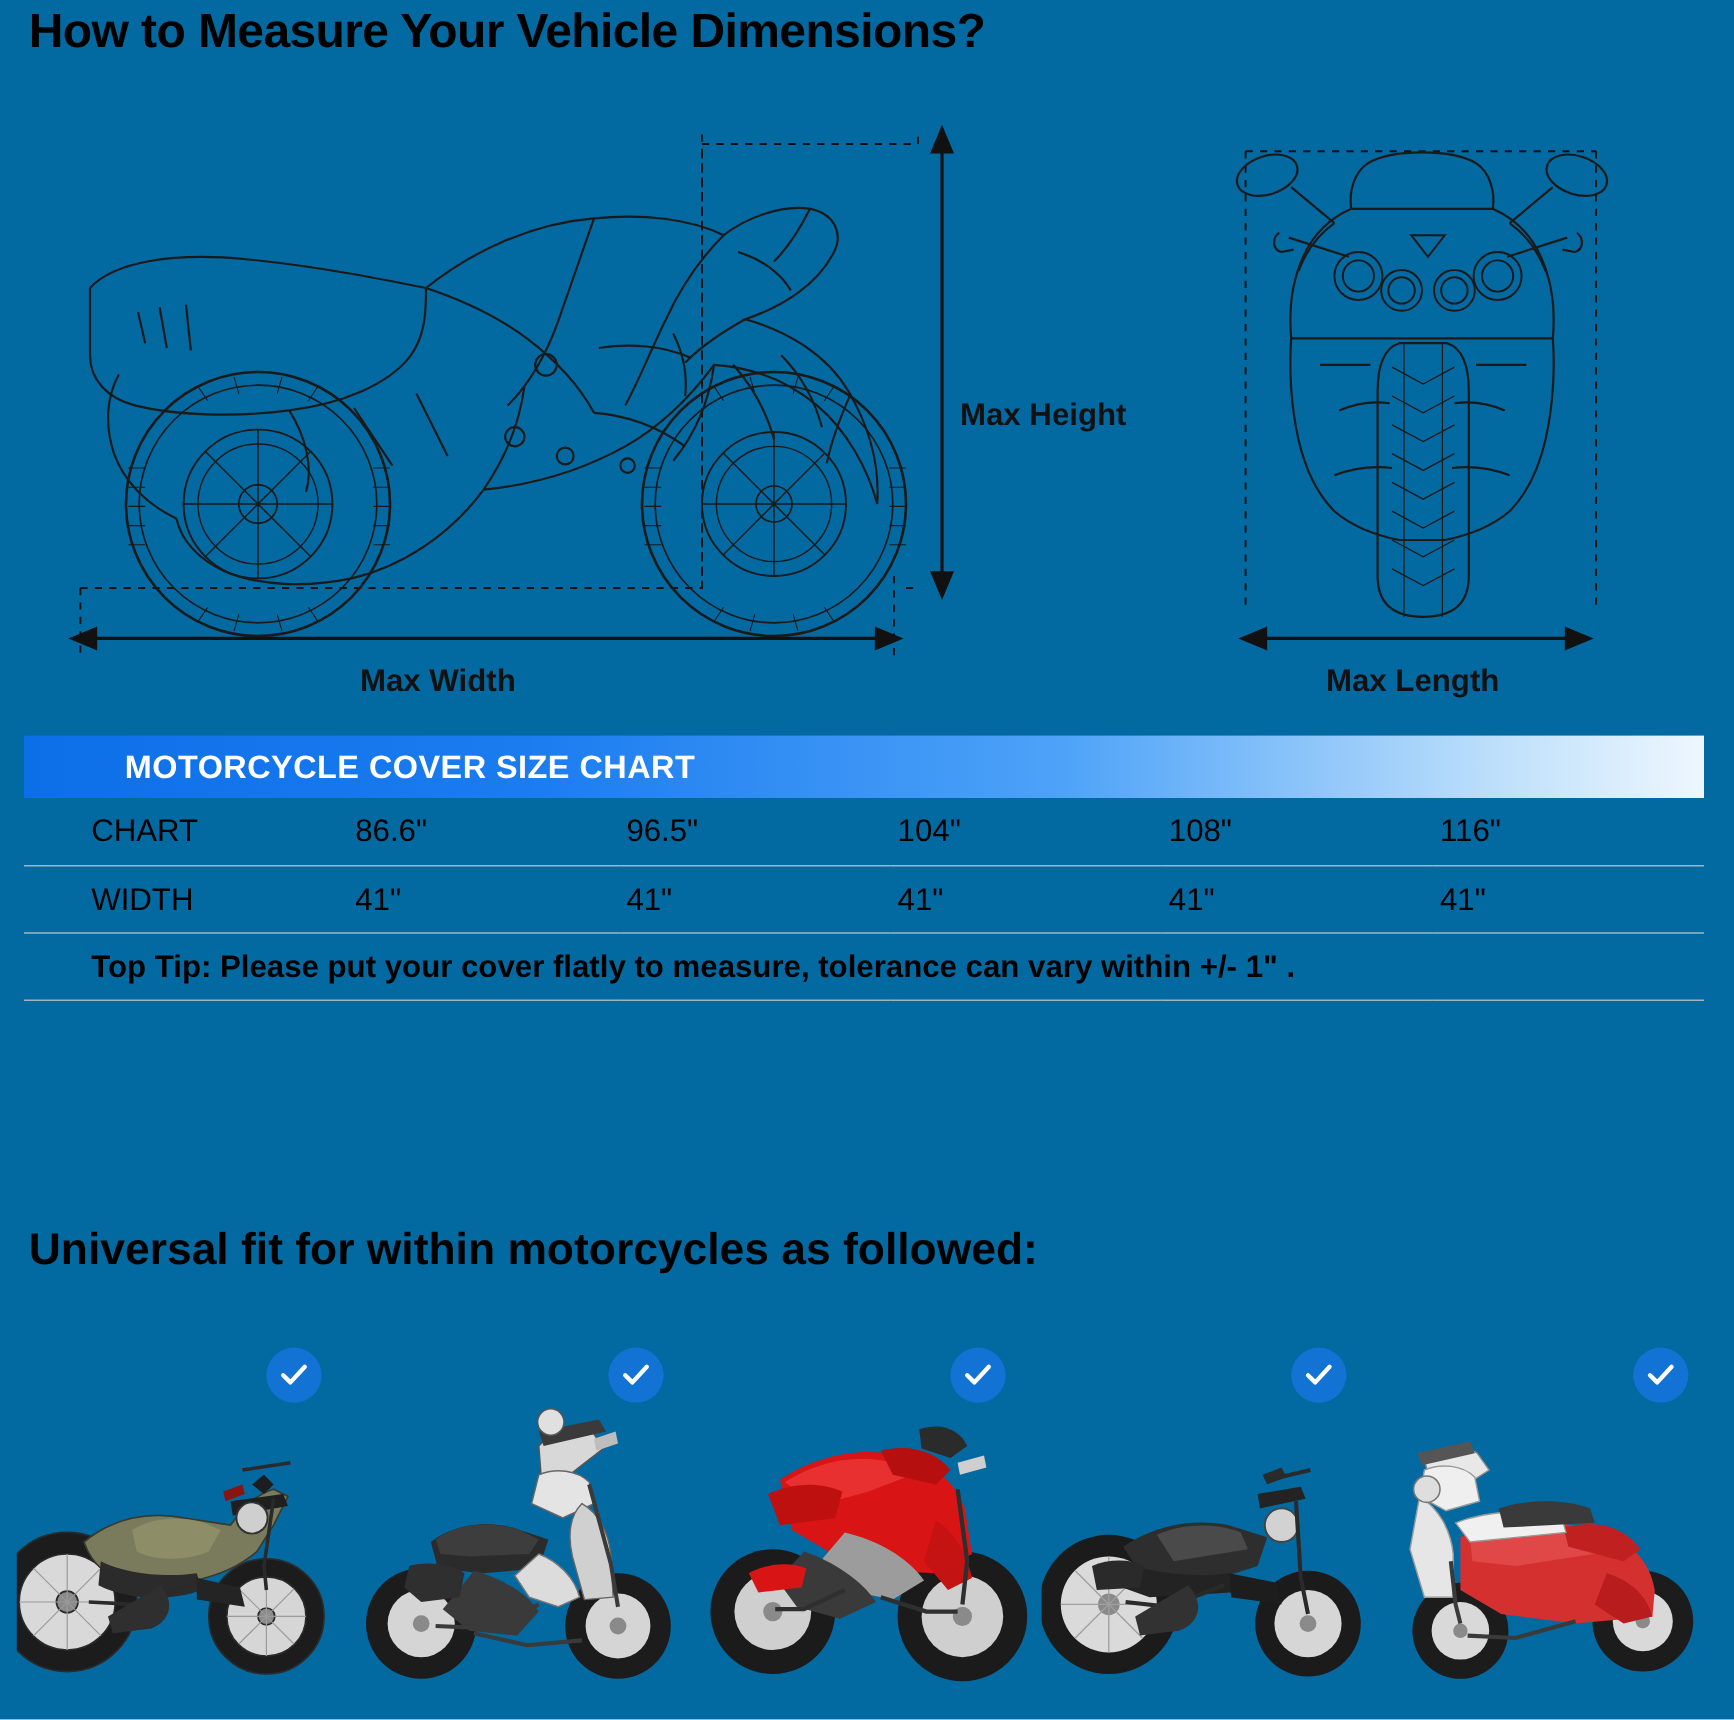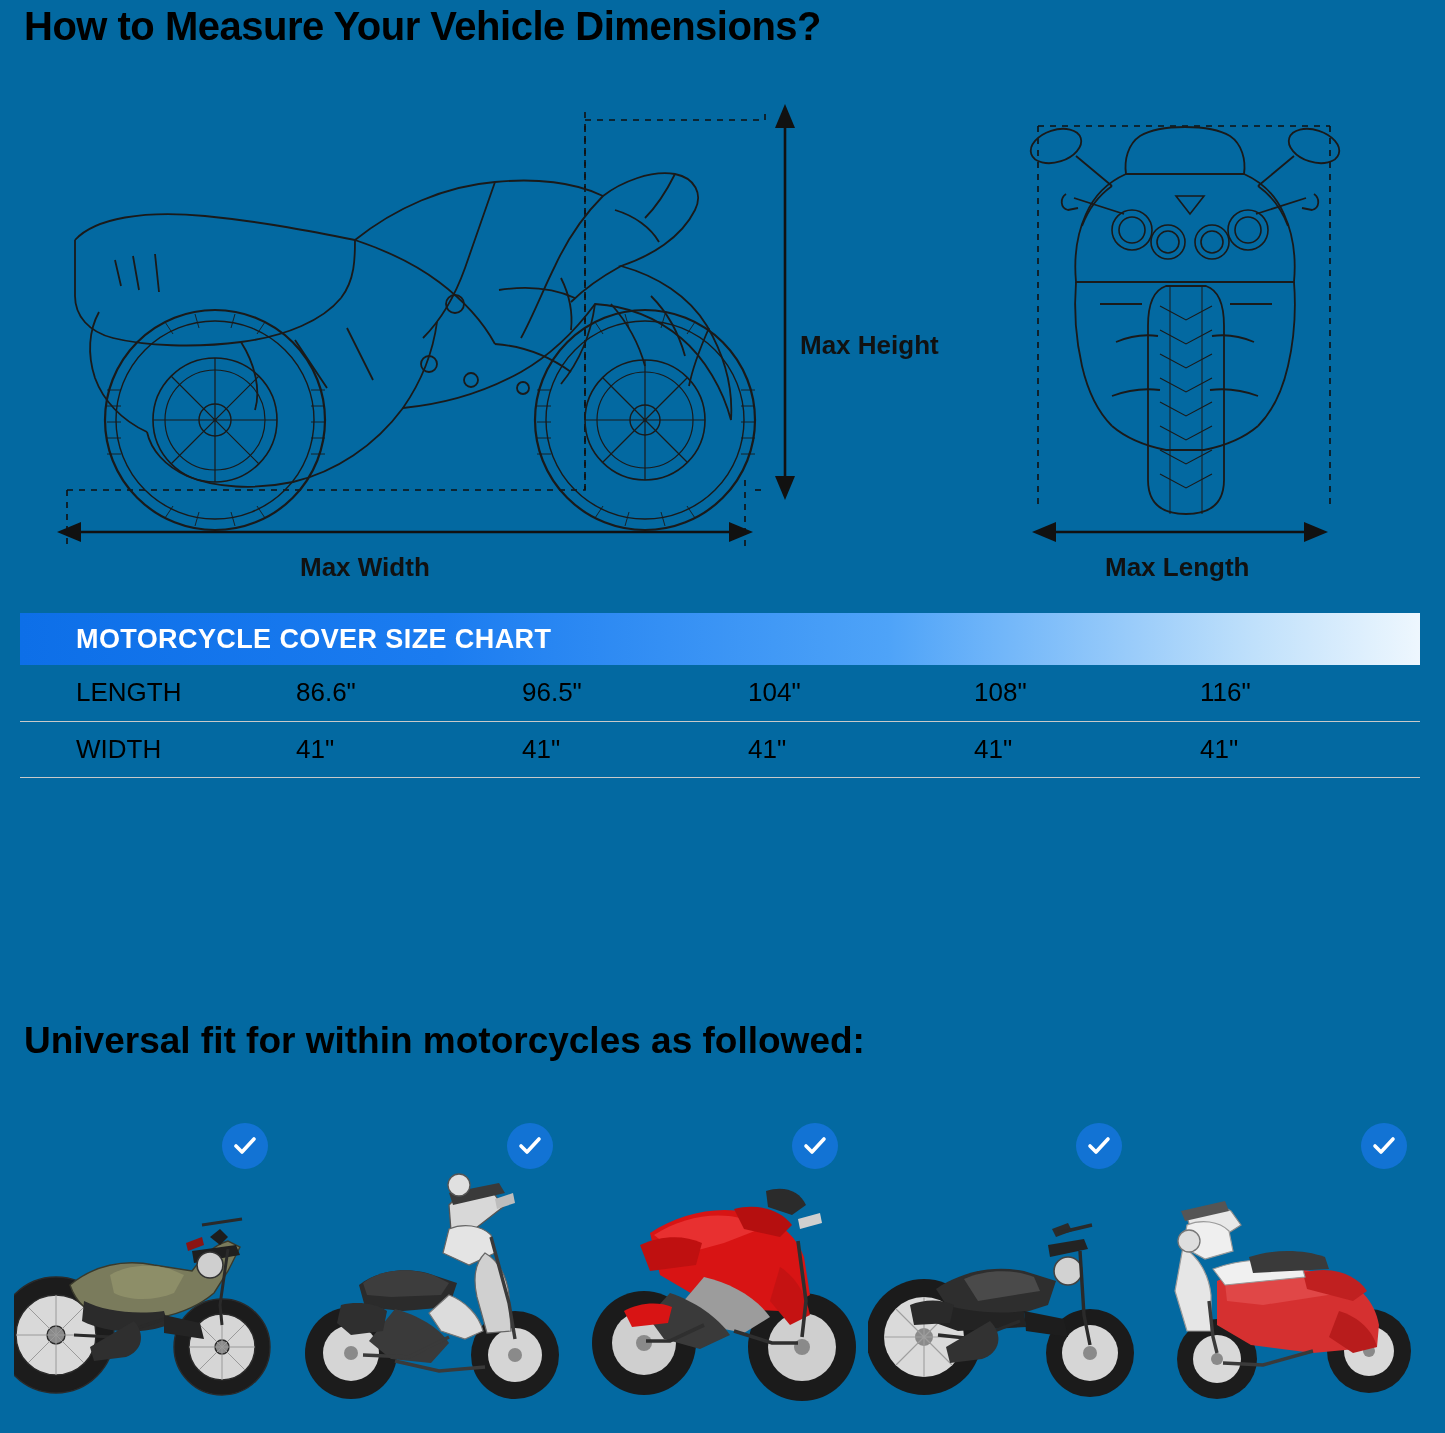--- a/index.html
+++ b/index.html
@@ -60,21 +60,21 @@
     position: absolute;
     left: 20px;
     top: 613px;
     width: 1400px;
   }
   .chart-header {
     height: 52px;
     background: linear-gradient(to right, #0d6fe8 0%, #1b7cf0 30%, #4ea3f8 62%, #bfe0fb 88%, #eef7fe 100%);
     display: flex;
     align-items: center;
-    padding-left: 56px;
+    padding-left: 84px;
   }
   .chart-header-title {
     color: #ffffff;
     font-size: 27px;
     font-weight: bold;
     letter-spacing: 0.4px;
   }
   table.size-table {
     width: 100%;
     border-collapse: collapse;
@@ -317,34 +317,37 @@
     <div class="dim-label label-max-width">Max Length</div>
   </div>
 
   <div class="chart">
     <div class="chart-header">
       <span class="chart-header-title">MOTORCYCLE COVER SIZE CHART</span>
     </div>
     <table class="size-table">
       <tbody>
         <tr>
-          <td>LENGTH</td>
+          <td>CHART</td>
           <td class="c">86.6"</td>
           <td class="c">96.5"</td>
           <td class="c">104"</td>
           <td class="c">108"</td>
           <td class="c">116"</td>
         </tr>
         <tr>
           <td>WIDTH</td>
           <td class="c">41"</td>
           <td class="c">41"</td>
           <td class="c">41"</td>
           <td class="c">41"</td>
           <td class="c">41"</td>
+        </tr>
+        <tr class="tip-row">
+          <td colspan="6">Top Tip: Please put your cover flatly to measure, tolerance can vary within +/- 1" .</td>
         </tr>
       </tbody>
     </table>
   </div>
 
   <div class="universal-heading">Universal fit for within motorcycles as followed:</div>
 
   <div class="bikes-row">
 
     <div class="bike-cell">

